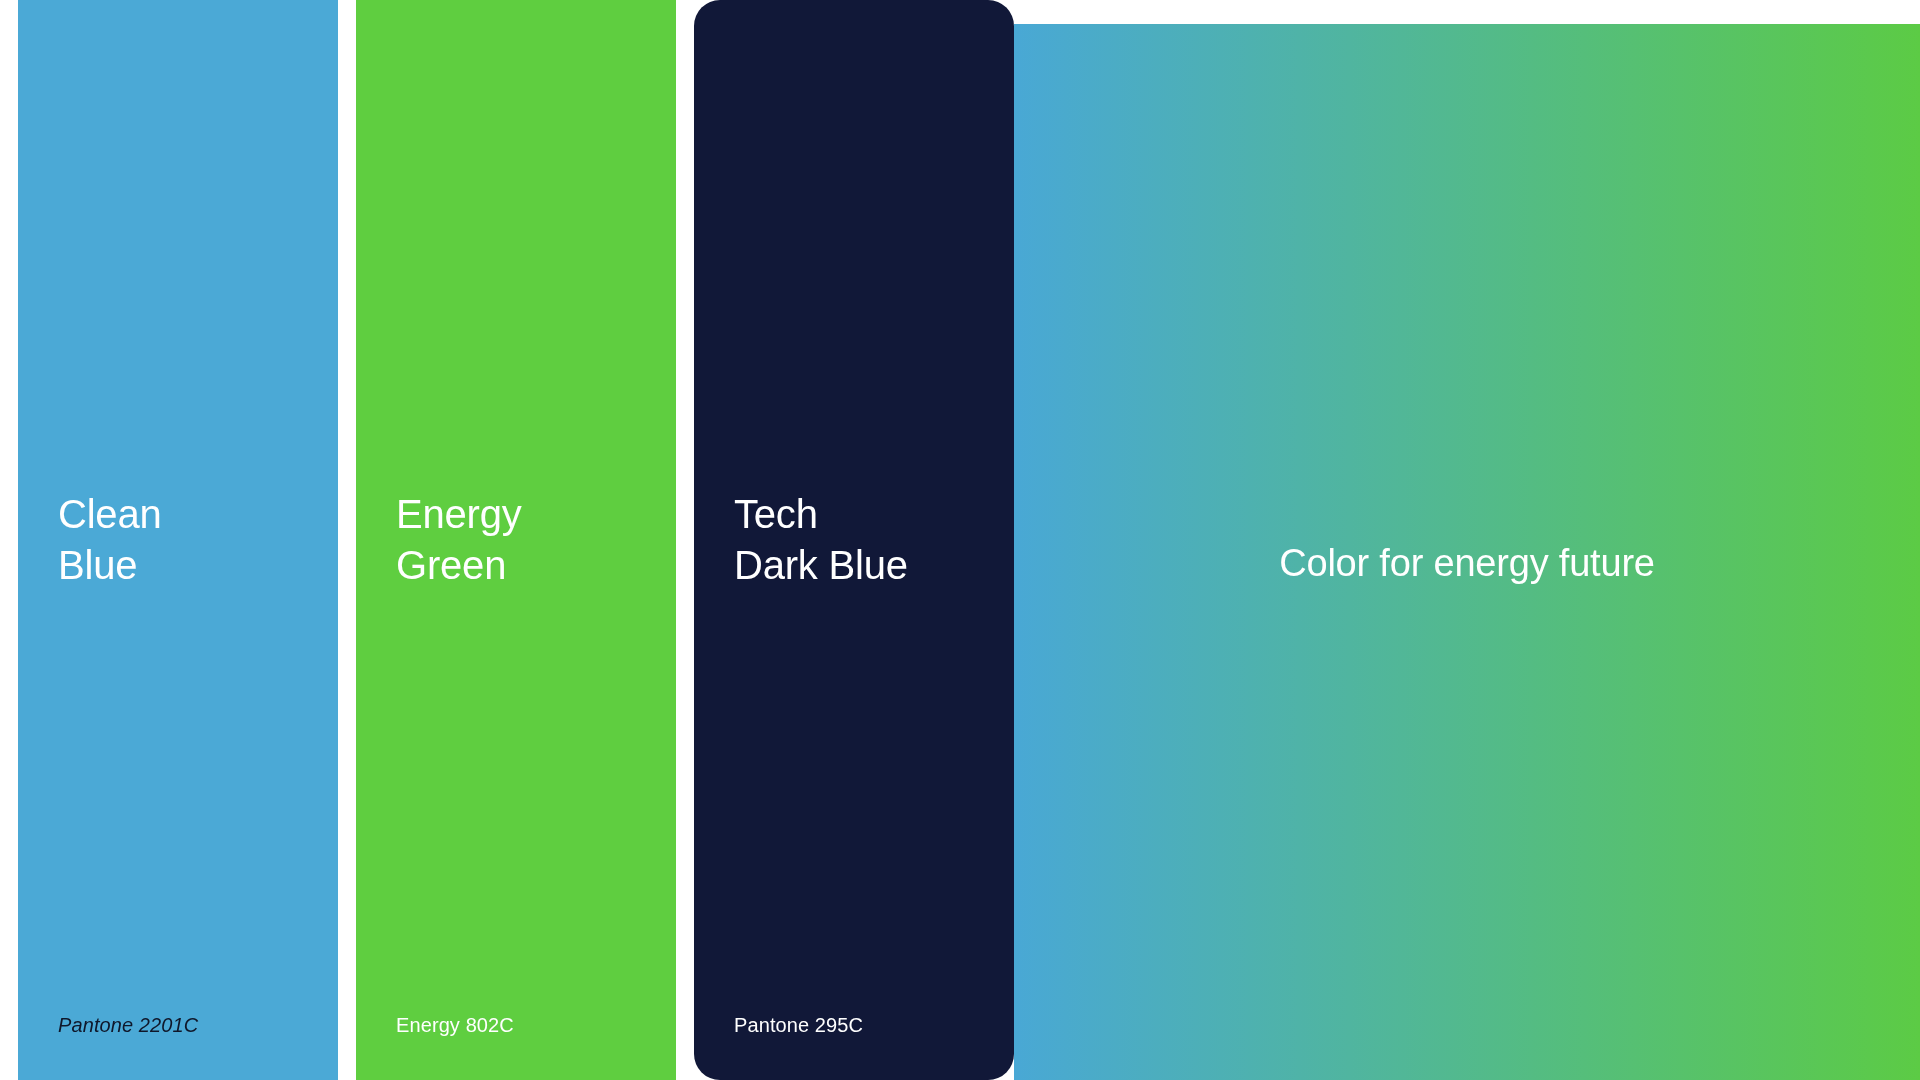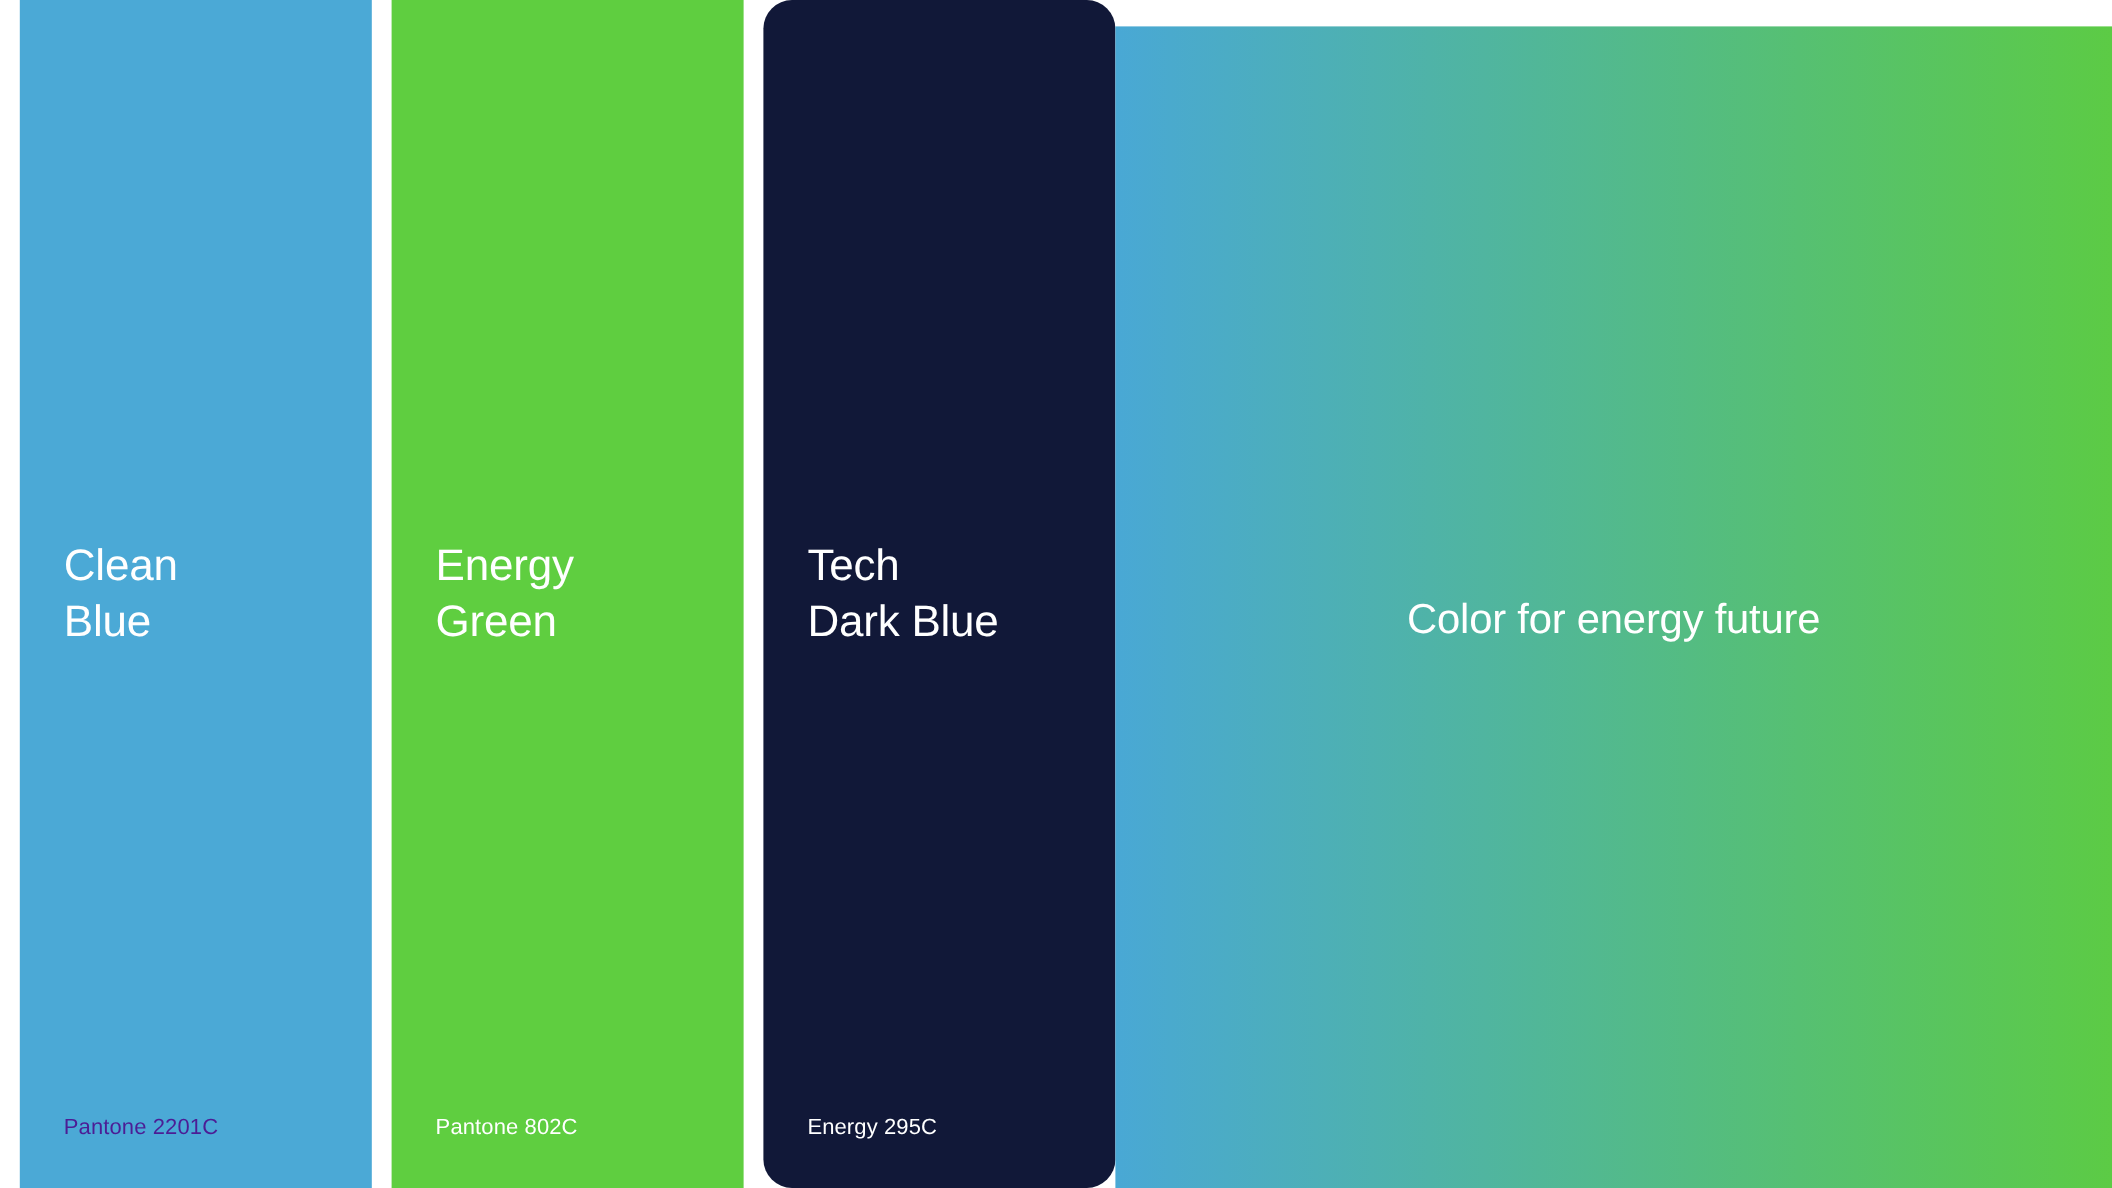--- a/index.html
+++ b/index.html
@@ -89,32 +89,32 @@
   }
 </style>
 </head>
 <body>
 
 <div id="palette-board">
 
   <div class="swatch swatch-1" style="background-color: rgb(75, 169, 214);">
     <p class="swatch-name" style="color: rgb(255, 255, 255);">Clean
 Blue</p>
-    <p class="swatch-code" style="color: #4c1d95;">Pantone 2201C</p>
+    <p class="swatch-code" style="color: #0f172a; font-style: italic;">Pantone 2201C</p>
   </div>
 
   <div class="swatch swatch-2" style="background-color: rgb(95, 206, 64);">
     <p class="swatch-name" style="color: rgb(255, 255, 255);">Energy
 Green</p>
-    <p class="swatch-code" style="color: rgb(255, 255, 255);">Pantone 802C</p>
+    <p class="swatch-code" style="color: rgb(255, 255, 255);">Energy 802C</p>
   </div>
 
   <div class="swatch swatch-3" style="background-color: rgb(17, 24, 56);">
     <p class="swatch-name" style="color: rgb(255, 255, 255);">Tech
 Dark Blue</p>
-    <p class="swatch-code" style="color: rgb(255, 255, 255);">Energy 295C</p>
+    <p class="swatch-code" style="color: rgb(255, 255, 255);">Pantone 295C</p>
   </div>
 
   <div class="gradient-panel" style="background: linear-gradient(to right, rgb(73, 168, 213) 0%, rgb(92, 203, 69) 100%);">
     <p class="gradient-tagline" style="color: rgb(255, 255, 255);">Color for energy future</p>
   </div>
 
 </div>
 
 </body></html>

